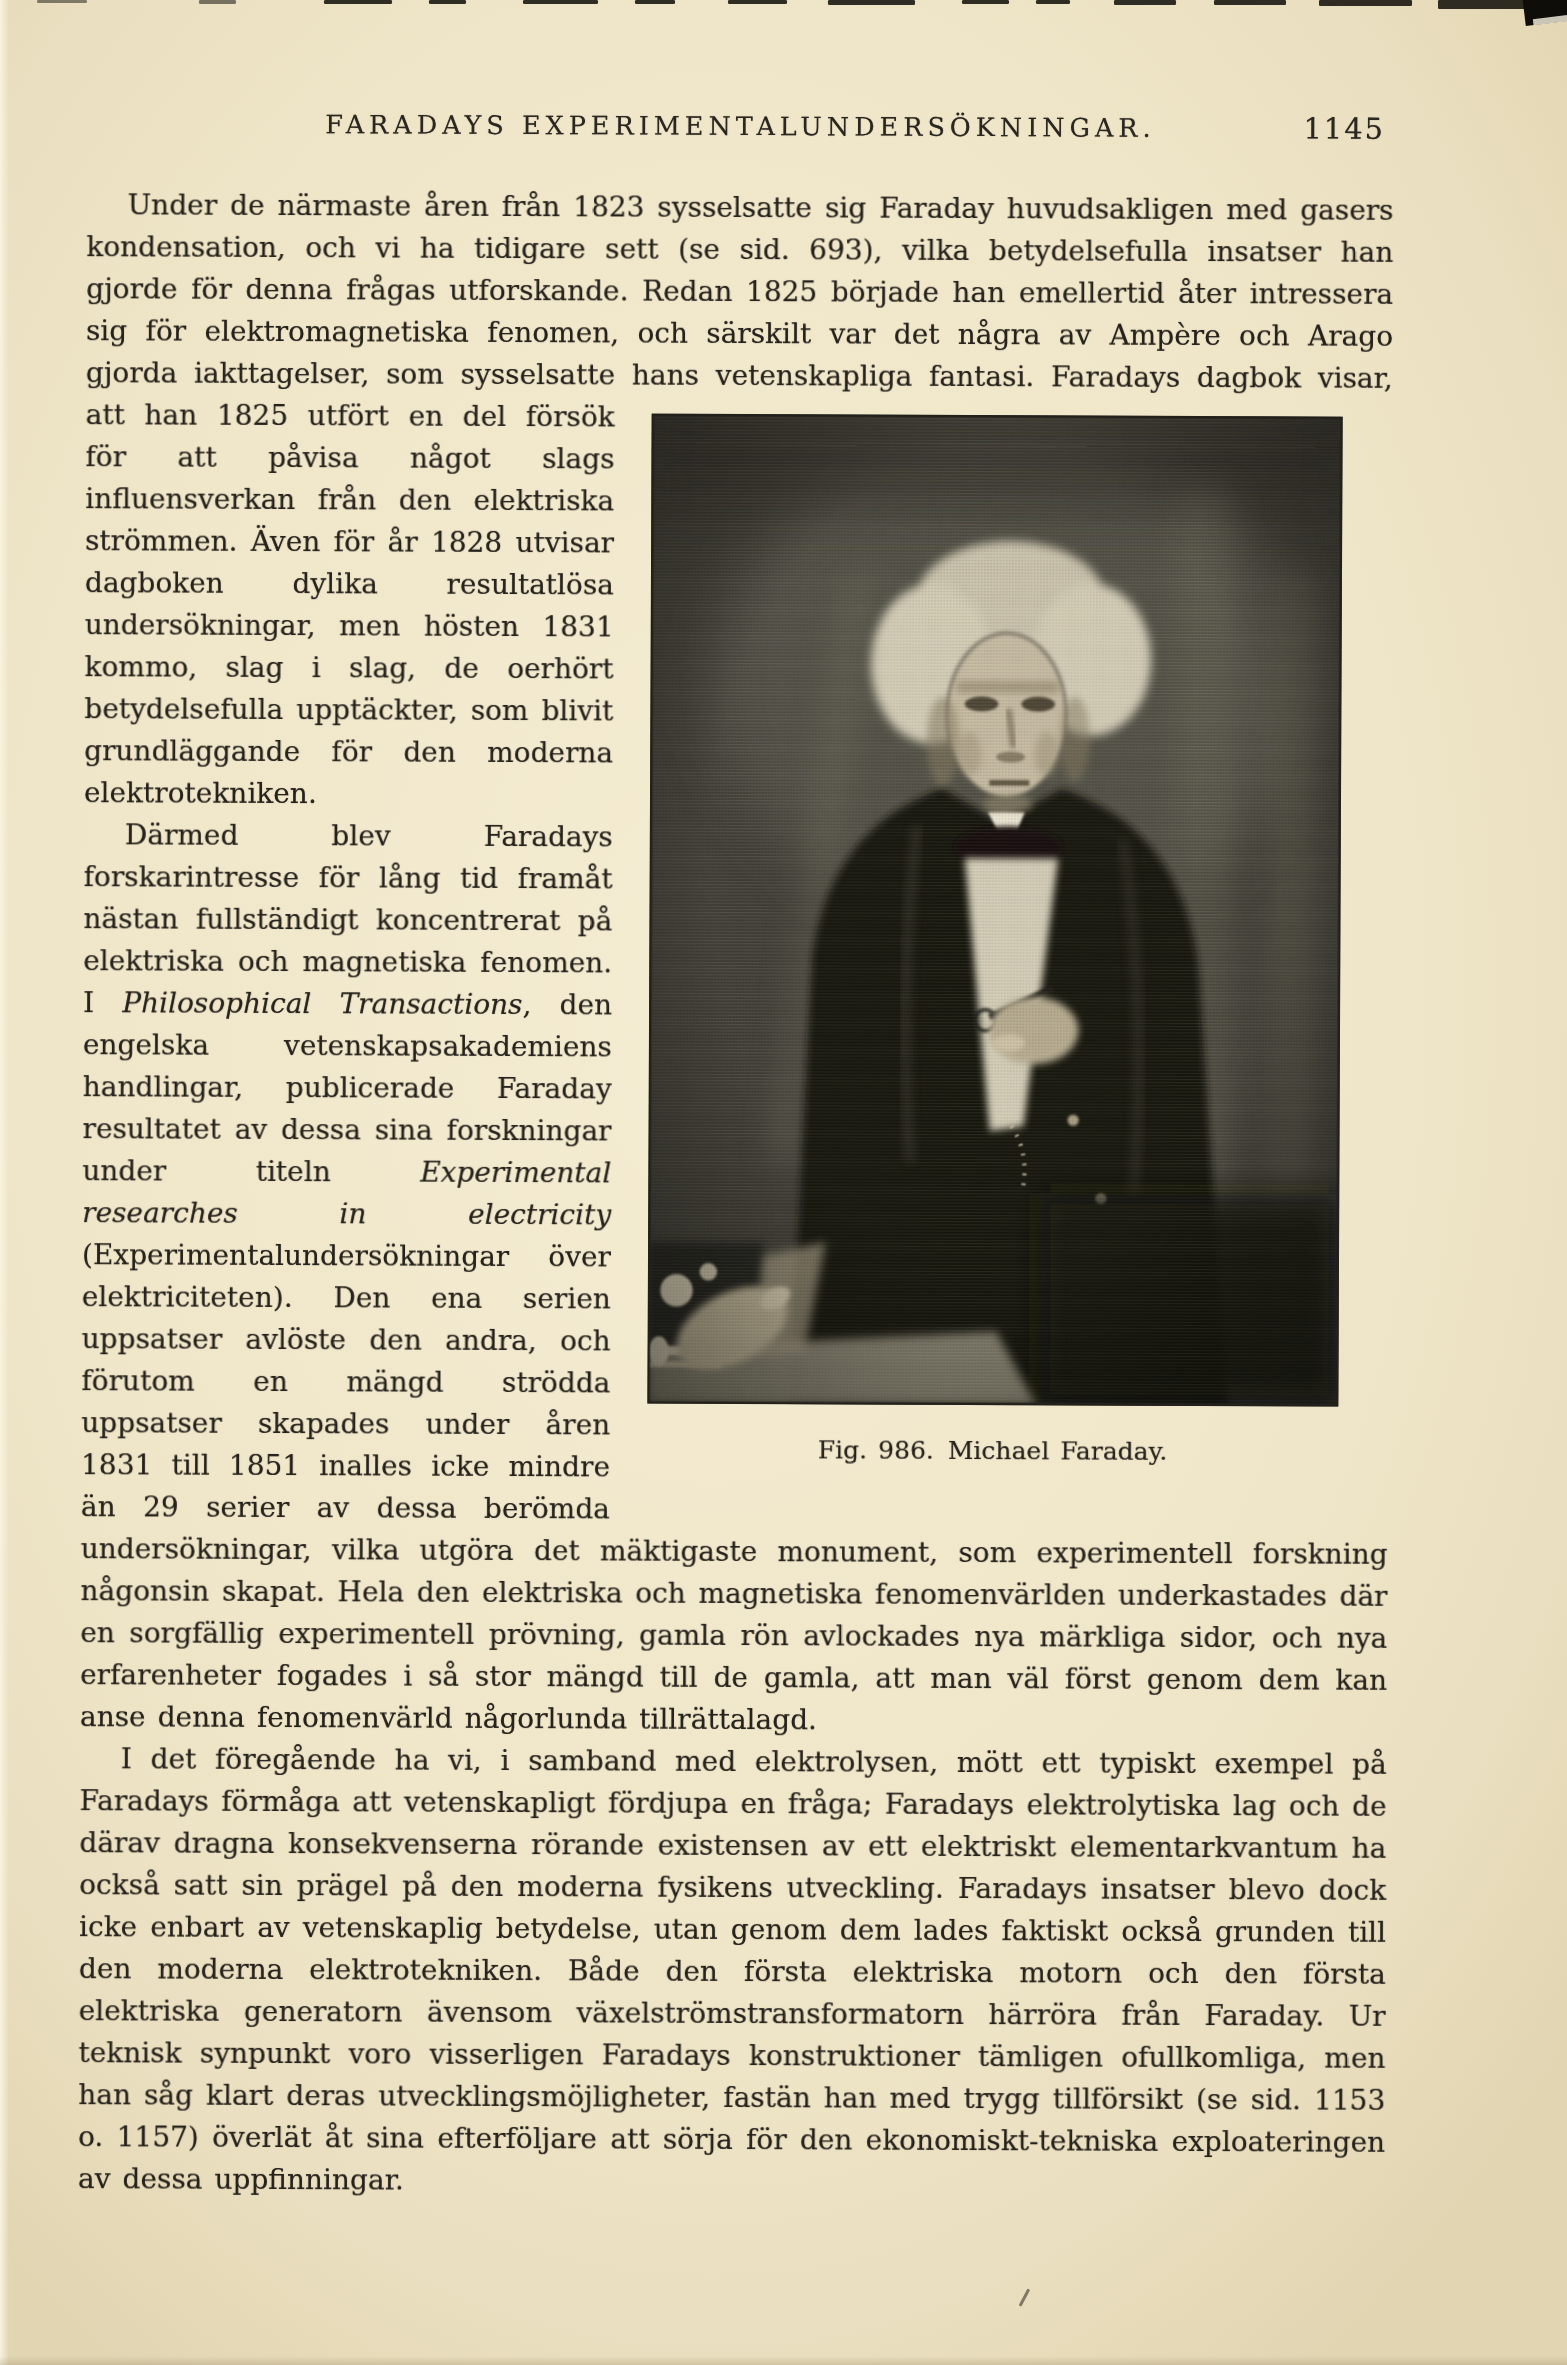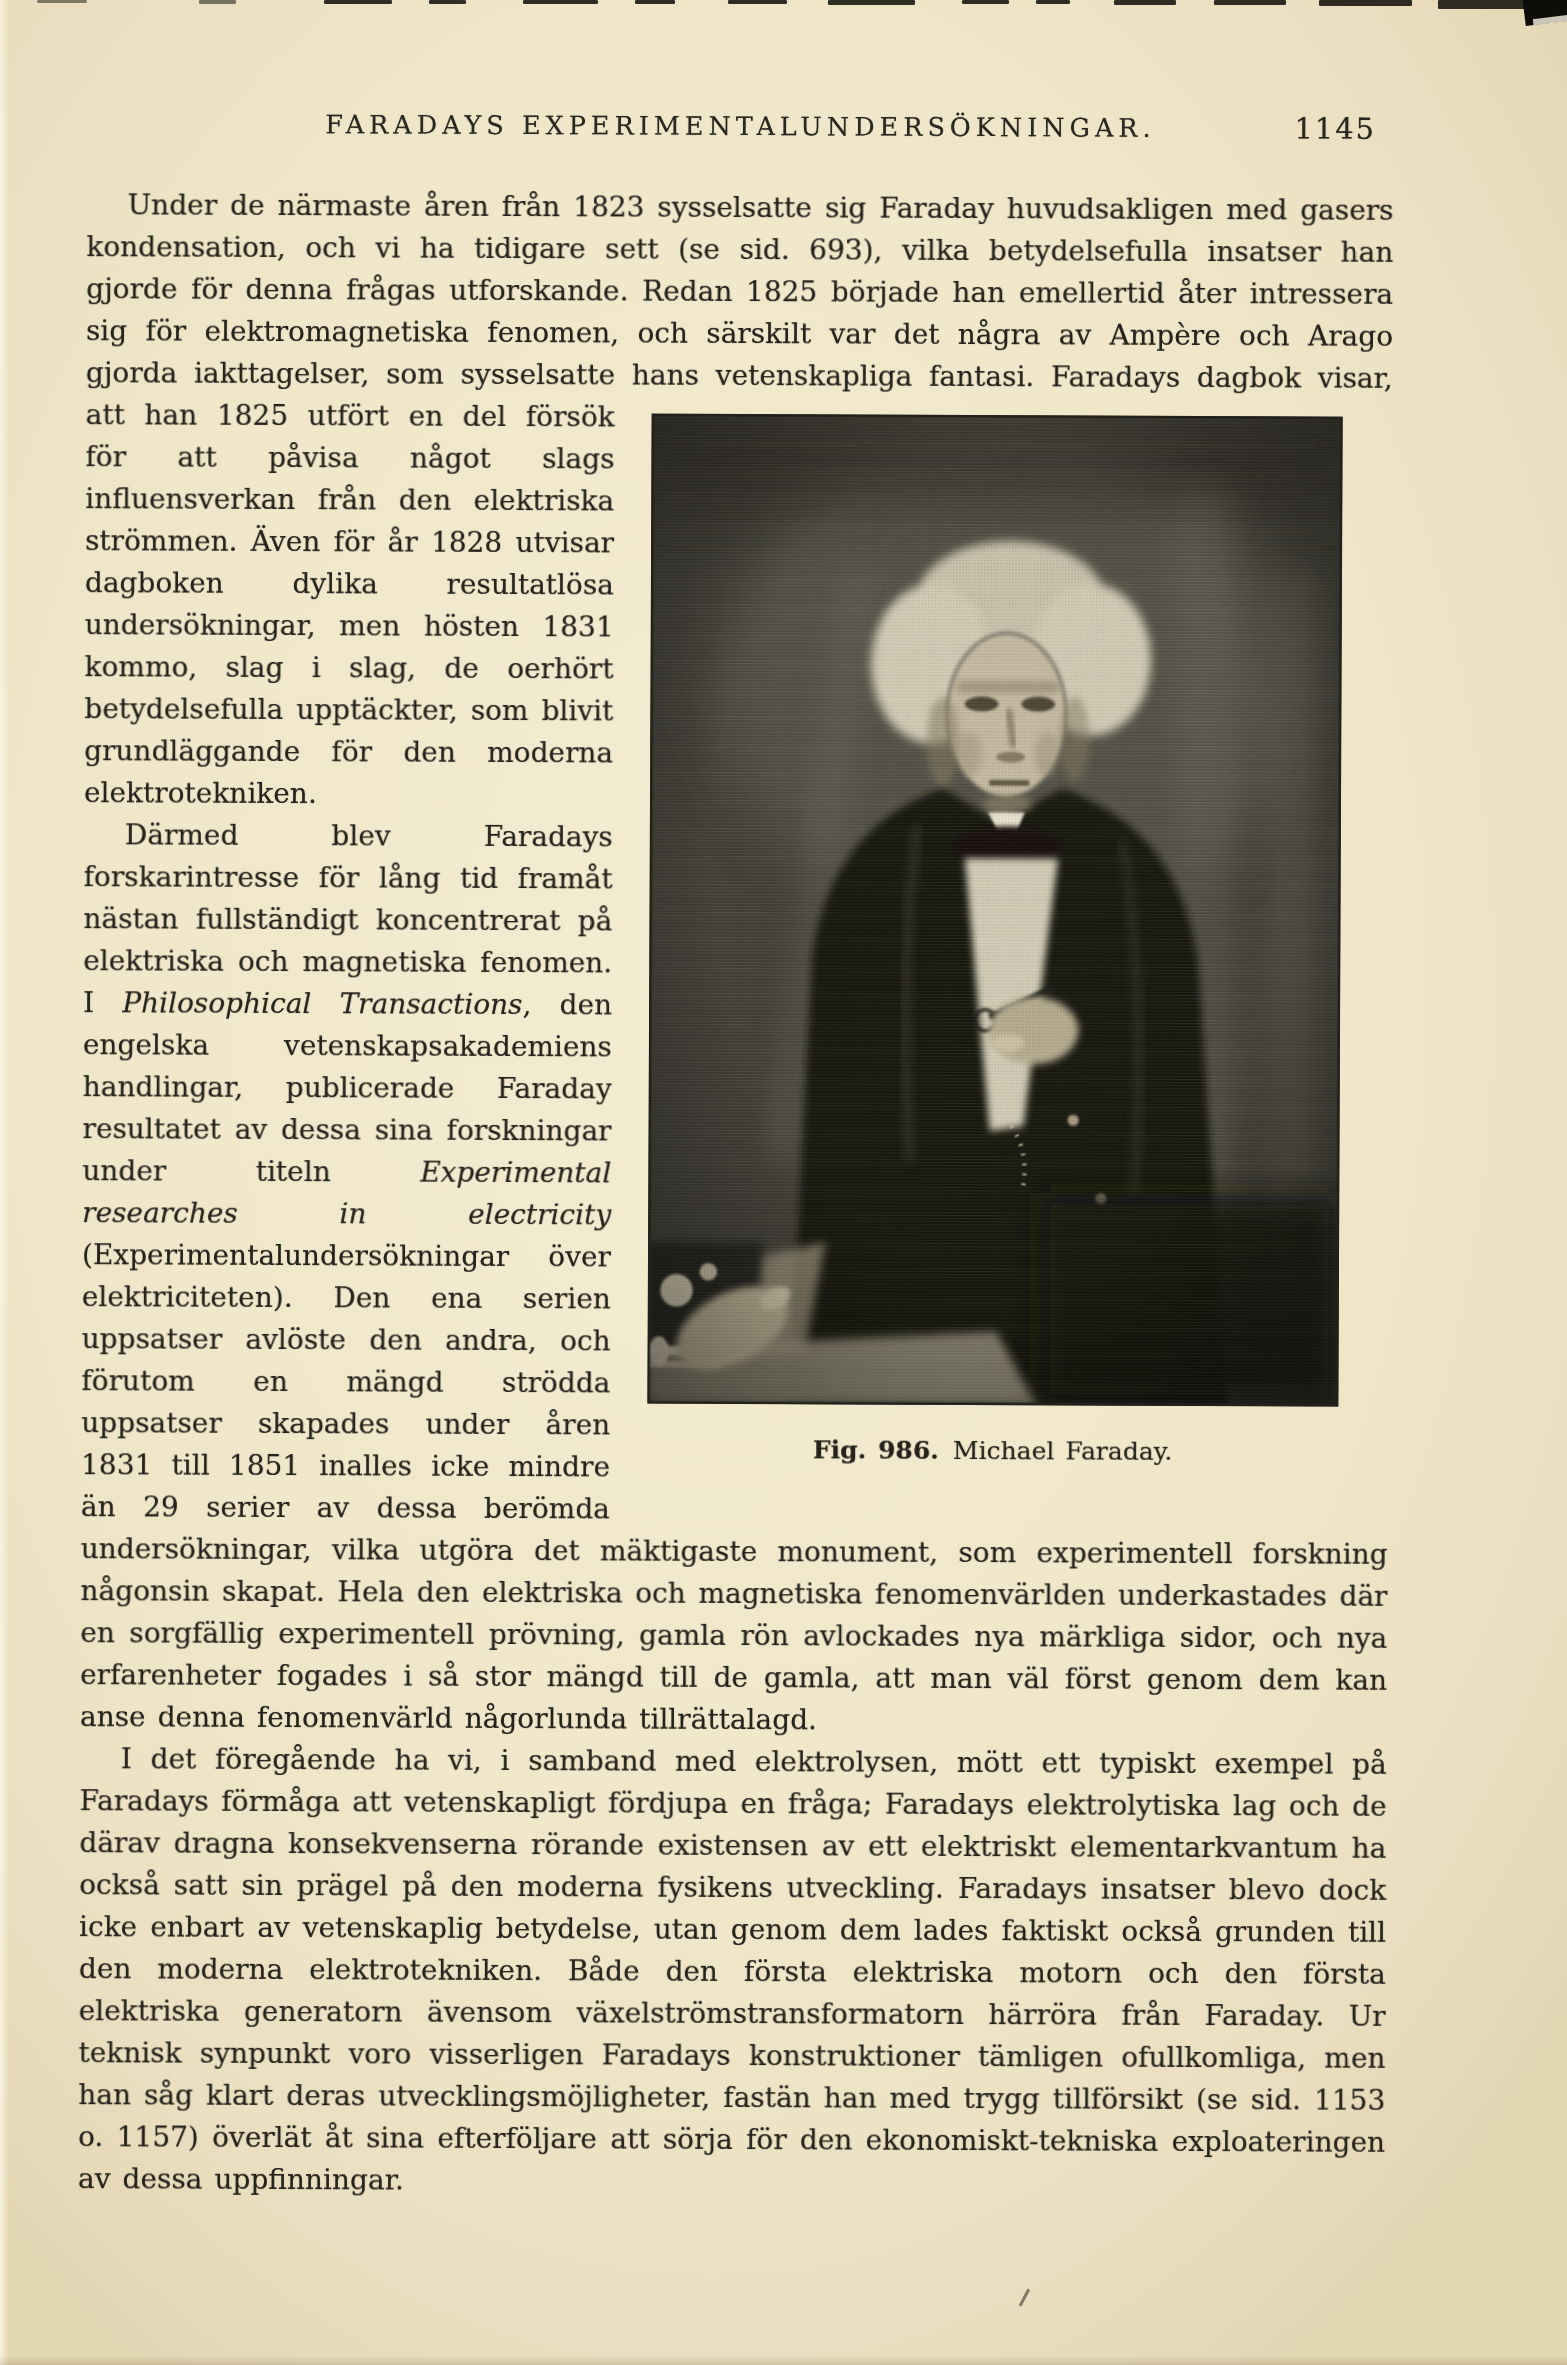--- a/index.html
+++ b/index.html
@@ -25,41 +25,41 @@
     position:absolute;left:87px;top:111px;width:1307px;
     transform:rotate(.25deg);transform-origin:50% 0;
   }
   .header{position:relative;height:45px;}
   .header-title{
     text-align:center;font-size:25.5px;letter-spacing:5px;
     color:#2a2620;text-shadow:0 0 0.9px rgba(40,32,24,.55);
     white-space:nowrap;
   }
   .page-number{
-    position:absolute;right:18px;top:-2.5px;font-size:29px;letter-spacing:1.9px;
+    position:absolute;right:9px;top:-2.5px;font-size:29px;letter-spacing:1.9px;
     color:#2a2620;text-shadow:0 0 0.9px rgba(40,32,24,.55);
   }
   .body-text{
     margin-top:31px;
     font-size:28px;line-height:42px;
     text-align:justify;word-spacing:3.1px;
     text-shadow:0 0 0.7px rgba(43,35,25,.5);
   }
   .body-text p{margin:0;text-indent:41px;}
   .ital{font-style:italic;}
 
   .photo-figure{
     float:right;display:inline-block;
     width:691px;
     margin:17.4px 50px 49px 37px;
     text-indent:0;
   }
   .photo-svg{display:block;width:691px;height:990px;}
   .caption{display:block;text-align:center;margin-top:31px;font-size:25px;line-height:30px;white-space:nowrap;}
-  .caption-label{margin-right:14px;font-weight:bold;}
+  .caption-label{margin-right:14px;}
 
   .stray-mark{position:absolute;left:1023px;top:2288px;width:2.5px;height:18.7px;background:#3c352a;opacity:.6;transform:rotate(28deg);border-radius:1.2px;}
 </style>
 </head>
 <body>
 
 <div class="page">
 
   <div>
     <div class="scan-dash" style="left:37px;width:50px;height:3.1px;opacity:.5"></div>

